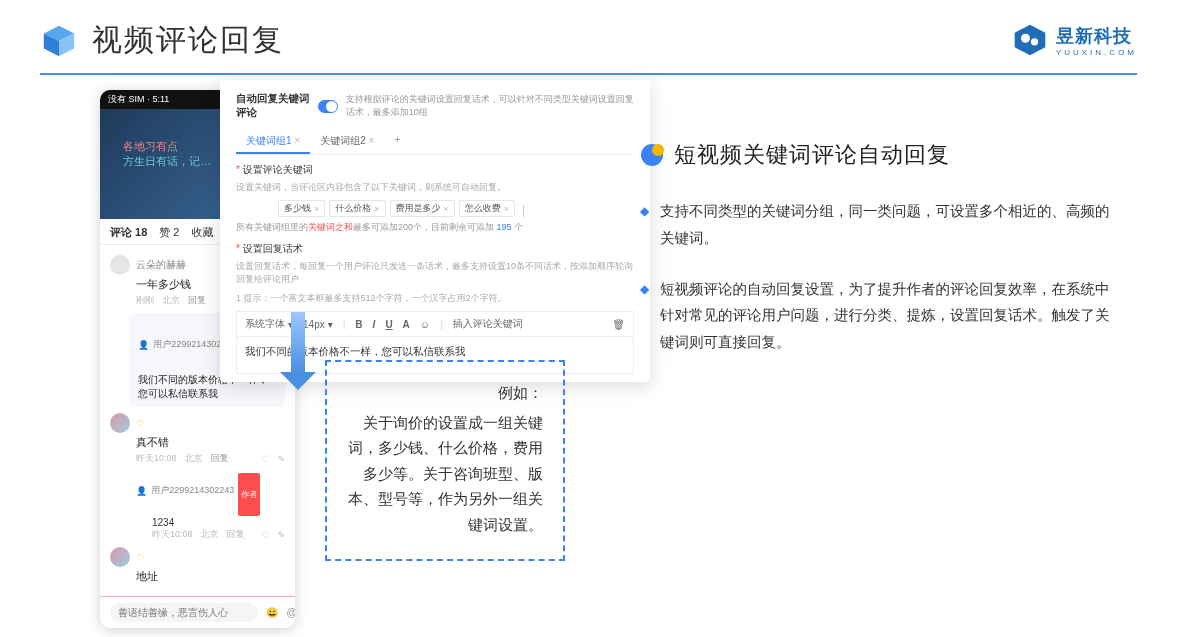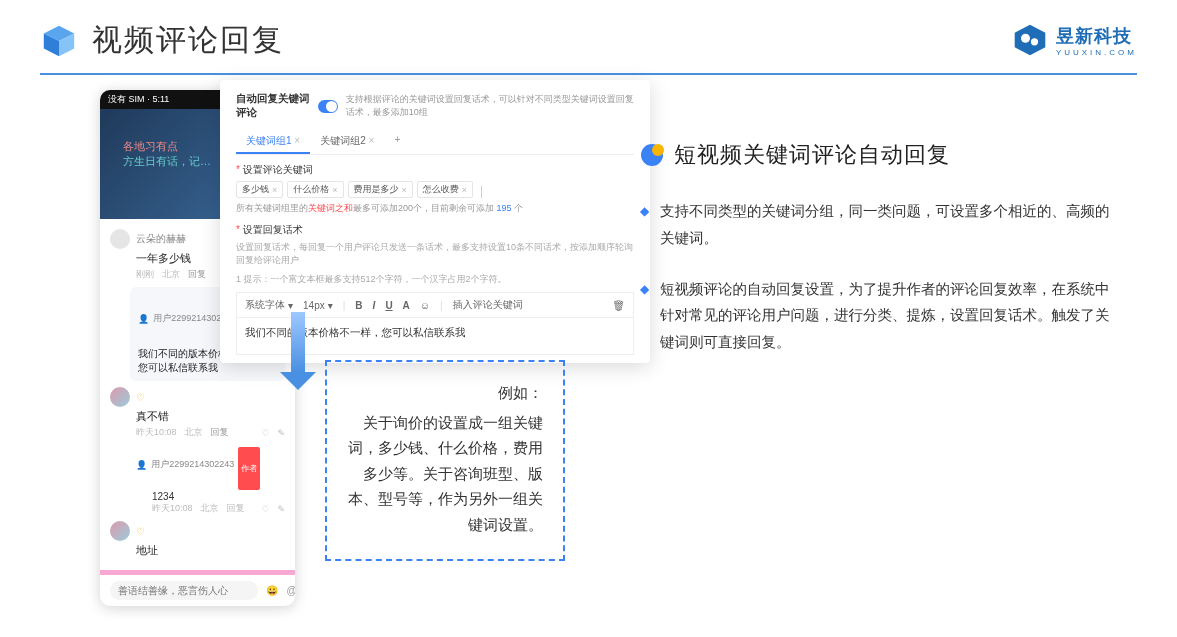--- a/index.html
+++ b/index.html
@@ -37,38 +37,38 @@
 .cmt .meta .reply { color:#999; }
 .cmt .icons { margin-left:auto; display:flex; gap:8px; color:#bbb; }
 .reply-bubble { margin:6px 0 6px 20px; background:#f5f7fa; border-radius:6px; padding:6px 8px; }
 .reply-bubble .rb-h { display:flex; align-items:center; gap:4px; color:#888; font-size:9px; }
 .author-tag { background:#ff4d4f; color:#fff; font-size:8px; padding:16px 3px; border-radius:2px;margin-top:8px; }
 .reply-bubble .rb-t { color:#222; font-size:10px; margin-top:3px; line-height:1.4; }
 .reply-small { margin-left:26px; font-size:10px; }
 .reply-small .line { display:flex; align-items:center; gap:4px; color:#888; font-size:9px; margin-bottom:1px; }
 .reply-small .rtxt { font-size:10px; color:#333; margin:1px 0 0 16px; }
 .reply-small .rmeta { display:flex; gap:8px; align-items:center; color:#bbb; font-size:9px; margin-left:16px; }
-.compose { display:flex; align-items:center; gap:8px; padding:6px 10px; border-top:5px solid #f9a8d4; }
+.compose { display:flex; align-items:center; gap:8px; padding:6px 10px; border-top:1px solid #f9a8d4; }
 .compose input { flex:1; border:none; background:#f5f5f5; border-radius:12px; padding:4px 8px; font-size:10px; color:#888; }
 .compose .cico { color:#999; }
 
 
 .panel { position:absolute; left:120px; top:0; width:430px; background:#fff; border-radius:4px; box-shadow:0 4px 20px rgba(0,0,0,.15); padding:12px 16px 8px; font-size:10px; color:#666; }
 .panel-row1 { display:flex; align-items:center; gap:8px; font-size:10.5px; color:#333; }
 .toggle { width:26px; height:13px; background:#3b82f6; border-radius:7px; position:relative; }
 .toggle::after { content:""; position:absolute; right:1px; top:1px; width:11px; height:11px; background:#fff; border-radius:50%; }
 .panel-row1 .desc { color:#999; font-size:9px; }
 .panel-tabs { display:flex; margin:10px 0 8px; border-bottom:1px solid #eee; font-size:10px; }
 .panel-tabs .pt { padding:4px 10px; color:#666; }
 .panel-tabs .pt.active { color:#3b82f6; border-bottom:2px solid #3b82f6; }
 .panel-tabs .plus { margin-left:4px; padding:4px 6px; color:#999; }
 .panel .section-h { font-size:10px; color:#333; margin:8px 0 4px; }
 .panel .section-h::before { content:"* "; color:#ff4d4f; }
 .panel .section-sub { font-size:9px; color:#aaa; margin-bottom:6px; }
-.tag-line { display:flex; flex-wrap:wrap; gap:4px; align-items:flex-end; margin-bottom:4px; }
+.tag-line { display:flex; flex-wrap:wrap; gap:4px; align-items:flex-end; margin-bottom:4px;margin-left:42px; }
 .ktag { border:1px solid #e5e5e5; border-radius:2px; padding:1px 5px; font-size:9px; color:#555; display:flex; align-items:center; gap:3px; }
 .ktag .x { color:#bbb; cursor:pointer; }
 .tag-line .bar { width:1px; height:12px; background:#ccc; margin:0 4px; }
 .kw-note { font-size:9px; color:#999; }
 .kw-note .hl { color:#ff4d4f; }
 .kw-note .num { color:#3b82f6; }
 .rich-bar { display:flex; align-items:center; gap:10px; border:1px solid #eee; border-bottom:none; padding:5px 8px; font-size:10px; color:#666; margin-top:6px; }
 .rich-bar .sel { display:flex; align-items:center; gap:3px; }
 .rich-bar .btn { font-weight:700; }
 .rich-bar .spacer { flex:1; }
@@ -122,20 +122,25 @@
     <div class="phone-bar">
       <span><span>没有 SIM</span> · <span>5:11</span></span>
       <span>▮▮◧</span>
     </div>
     <div class="video-thumb">
       <div class="video-text">
         <div>各地习有点</div>
         <div class="l2">方生日有话，记…</div>
       </div>
     </div>
+    <div class="phone-tabs">
+      <span class="tab active">评论 18</span>
+      <span class="tab">赞 2</span>
+      <span class="tab">收藏</span>
+    </div>
     <div class="phone-comments">
 
       <div class="cmt">
         <div class="row1">
             <div class="ava"></div>
             <span class="name">云朵的赫赫</span>
           </div>
         <div class="text">一年多少钱</div>
         <div class="meta">
           <span>刚刚</span>
@@ -207,20 +212,21 @@
       <strong>自动回复关键词评论</strong>
       <span class="toggle"></span>
       <span class="desc">支持根据评论的关键词设置回复话术，可以针对不同类型关键词设置回复话术，最多添加10组</span>
     </div>
     <div class="panel-tabs">
       <span class="pt active"><span>关键词组1</span> <span style="color:#bbb">×</span></span>
       <span class="pt"><span>关键词组2</span> <span style="color:#bbb">×</span></span>
       <span class="plus">+</span>
     </div>
     <div class="section-h">设置评论关键词</div>
+    <div class="section-sub">设置关键词，当评论区内容包含了以下关键词，则系统可自动回复。</div>
     <div class="tag-line">
       <span class="ktag">
           <span>多少钱</span>
           <span class="x">×</span>
         </span>
       <span class="ktag">
           <span>什么价格</span>
           <span class="x">×</span>
         </span>
       <span class="ktag">

